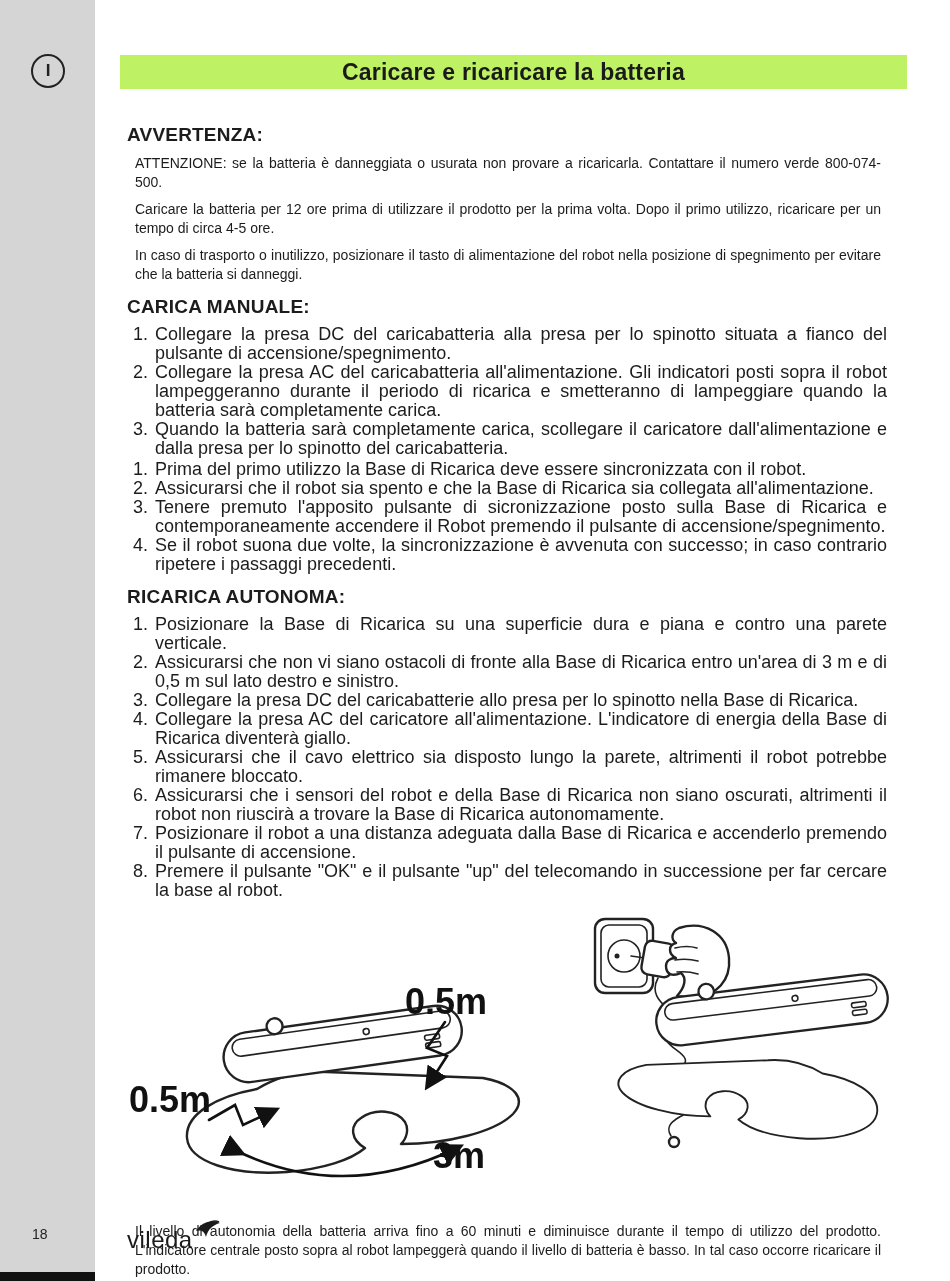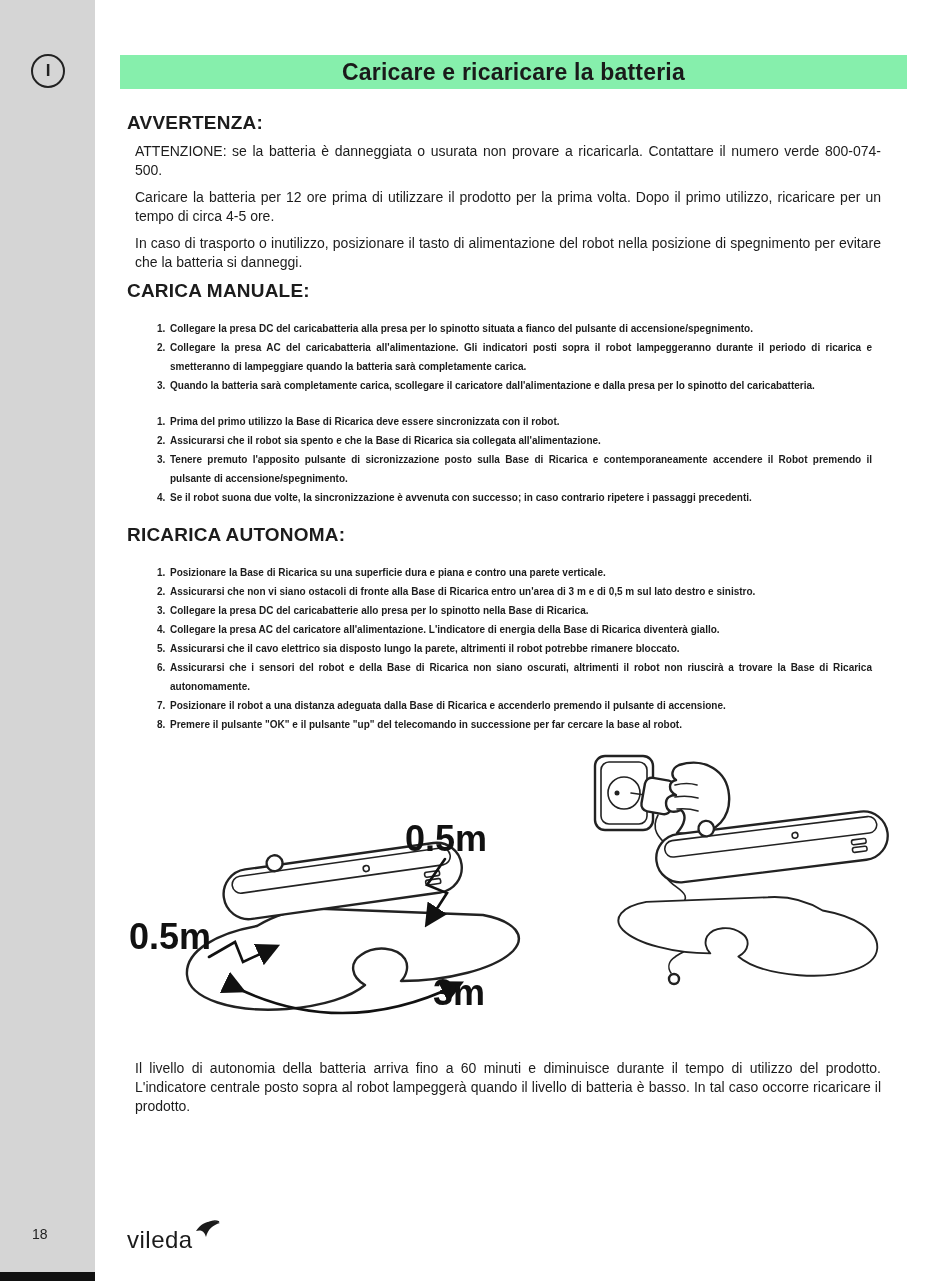--- a/index.html
+++ b/index.html
@@ -8,29 +8,29 @@
     font-family:"Liberation Sans", sans-serif;color:#1c1c1c;overflow:hidden;
   }
   .side-strip{position:absolute;left:0;top:0;width:95px;height:1281px;background:#d5d5d5;}
   .print-mark{position:absolute;left:0;bottom:0;width:95px;height:9px;background:#111;}
   .lang-badge{
     position:absolute;left:31px;top:54px;width:30px;height:30px;border:2.5px solid #222;
     border-radius:50%;display:flex;align-items:center;justify-content:center;
     font-size:17px;font-weight:700;background:transparent;color:#222;
   }
   .title-bar{
-    position:absolute;left:120px;top:55px;width:787px;height:34px;background:#86efac;
+    position:absolute;left:120px;top:55px;width:787px;height:34px;background:#bef264;
     display:flex;align-items:center;justify-content:center;
   }
   .title-bar h1{margin:0;font-size:23px;font-weight:700;color:#1a1a1a;letter-spacing:0.2px;}
   .content{position:absolute;left:127px;top:112px;width:762px;}
   h2{font-size:19px;font-weight:700;margin:15px 0 7px 0;letter-spacing:0.2px;}
-  h2:first-child{margin-top:0;}
+  h2:first-child{margin-top:12px;}
   .content p{margin:8px;font-size:14px;line-height:19px;text-align:justify;}
-  ol{margin:17px;padding-left:24px;font-size:10px;line-height:19px;font-weight:bold;}
+  ol{margin:2px;padding-left:24px;font-size:18px;line-height:19px;}
   ol li{margin:0;padding-left:2px;text-align:justify;}
   figure{margin:14px 0 0 0;text-decoration:underline;}
   .figure-svg{display:block;}
   .fig-label{font-family:"Liberation Sans",sans-serif;font-size:36px;font-weight:700;fill:#111;}
   .sketch{fill:#ffffff;stroke:#222;stroke-width:2.4;stroke-linejoin:round;stroke-linecap:round;}
   .sketch-thin{fill:none;stroke:#222;stroke-width:1.6;stroke-linejoin:round;stroke-linecap:round;}
   .measure{fill:none;stroke:#111;stroke-width:2.6;stroke-linejoin:miter;stroke-linecap:round;}
   .footer-para{margin-top:16px;}
   .page-number{position:absolute;left:32px;top:1226px;font-size:14px;color:#222;}
   .logo{position:absolute;left:127px;top:1218px;display:flex;align-items:flex-end;}

